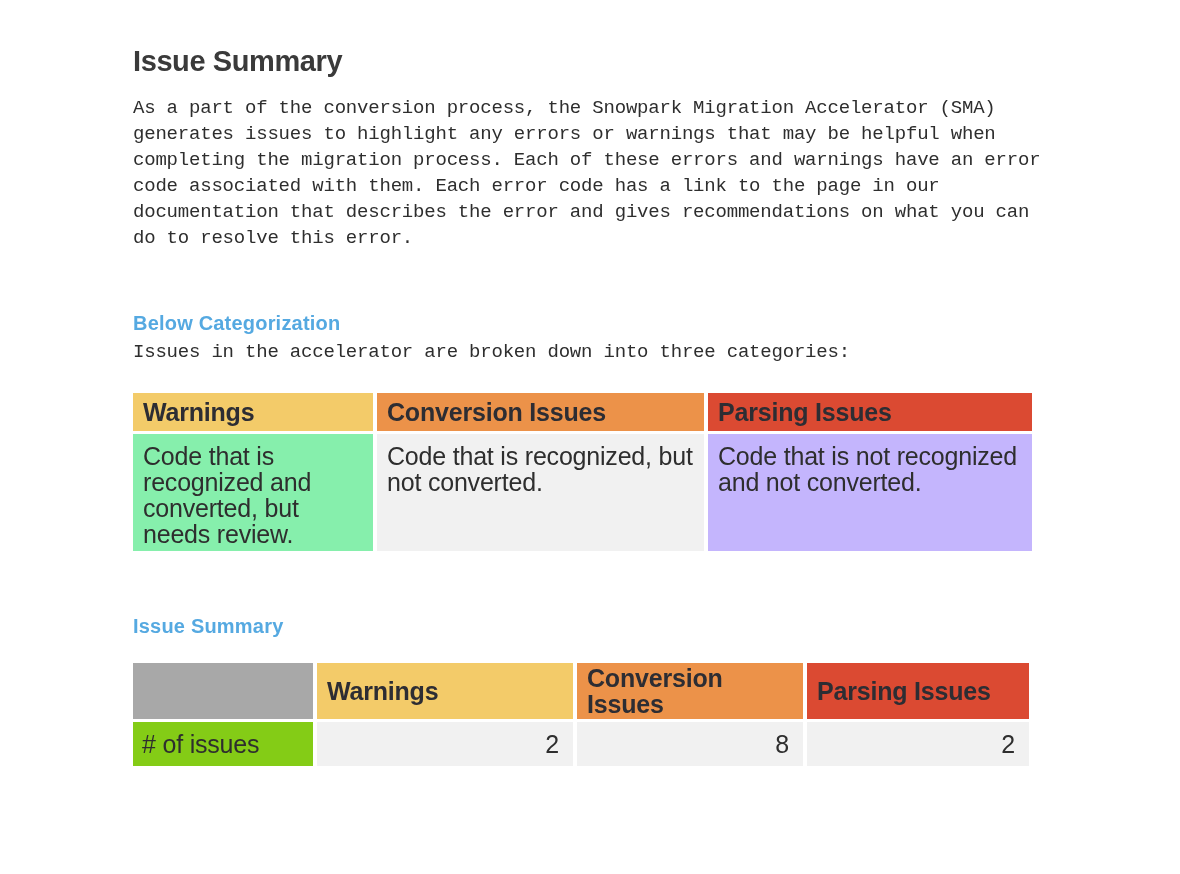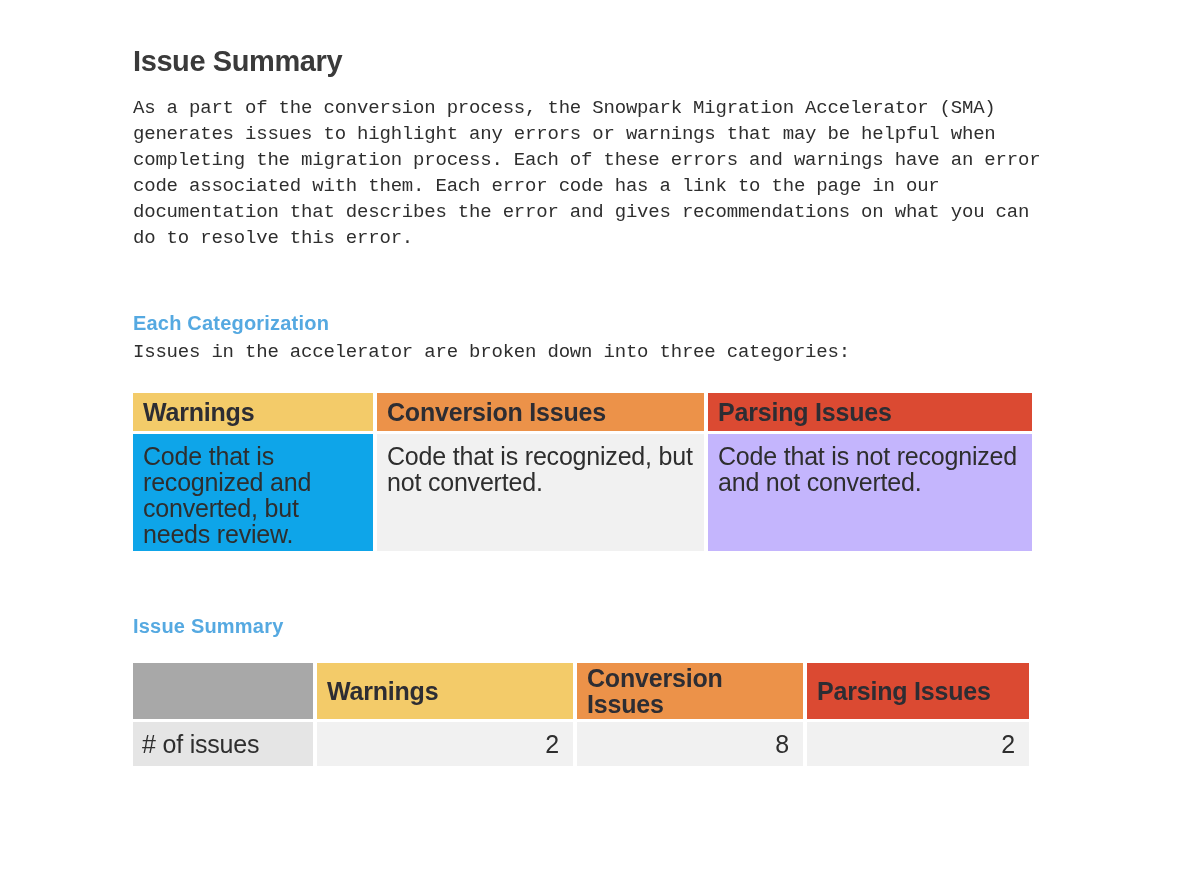--- a/index.html
+++ b/index.html
@@ -86,38 +86,38 @@
 </style>
 </head>
 <body>
 
 <div class="page">
 
   <h1 class="page-title">Issue Summary</h1>
 
   <p class="intro">As a part of the conversion process, the Snowpark Migration Accelerator (SMA) generates issues to highlight any errors or warnings that may be helpful when completing the migration process. Each of these errors and warnings have an error code associated with them. Each error code has a link to the page in our documentation that describes the error and gives recommendations on what you can do to resolve this error.</p>
 
-  <h2 class="section-heading" style="color: rgb(85, 169, 225);">Each Categorization</h2>
+  <h2 class="section-heading" style="color: rgb(85, 169, 225);">Below Categorization</h2>
 
   <p class="section-desc">Issues in the accelerator are broken down into three categories:</p>
 
   <table class="data-table cat-table">
     <colgroup>
       <col style="width:240px">
         <col style="width:327px">
         <col style="width:324px">
     </colgroup>
     <tbody>
         <tr>
       <th class="color-header" style="background-color: rgb(243, 203, 105);">Warnings</th>
       <th class="color-header" style="background-color: rgb(236, 146, 73);">Conversion Issues</th>
       <th class="color-header" style="background-color: rgb(219, 74, 50);">Parsing Issues</th>
     </tr>
     <tr>
-      <td class="desc-cell" style="background-color: #0ea5e9;">Code that is recognized and converted, but needs review.</td>
+      <td class="desc-cell" style="background-color: #86efac;">Code that is recognized and converted, but needs review.</td>
       <td class="desc-cell" style="background-color: rgb(241, 241, 241);">Code that is recognized, but not converted.</td>
       <td class="desc-cell" style="background-color: #c4b5fd;">Code that is not recognized and not converted.</td>
     </tr>
   </tbody>
     </table>
 
   <h2 class="section-heading" style="color: rgb(85, 169, 225);">Issue Summary</h2>
 
 
   <table class="data-table sum-table">
@@ -128,21 +128,21 @@
         <col style="width:222px">
     </colgroup>
     <tbody>
         <tr>
       <th class="blank-header" style="background-color: rgb(168, 168, 168);"></th>
       <th class="color-header" style="background-color: rgb(243, 203, 105);">Warnings</th>
       <th class="color-header" style="background-color: rgb(236, 146, 73);">Conversion Issues</th>
       <th class="color-header" style="background-color: rgb(219, 74, 50);">Parsing Issues</th>
     </tr>
     <tr>
-      <td class="label-cell" style="background-color: #e5e5e5;"># of issues</td>
+      <td class="label-cell" style="background-color: #84cc16;"># of issues</td>
       <td class="num-cell" style="background-color: rgb(241, 241, 241);">2</td>
       <td class="num-cell" style="background-color: rgb(241, 241, 241);">8</td>
       <td class="num-cell" style="background-color: rgb(241, 241, 241);">2</td>
     </tr>
   </tbody>
     </table>
 
 </div>
 
 </body></html>

